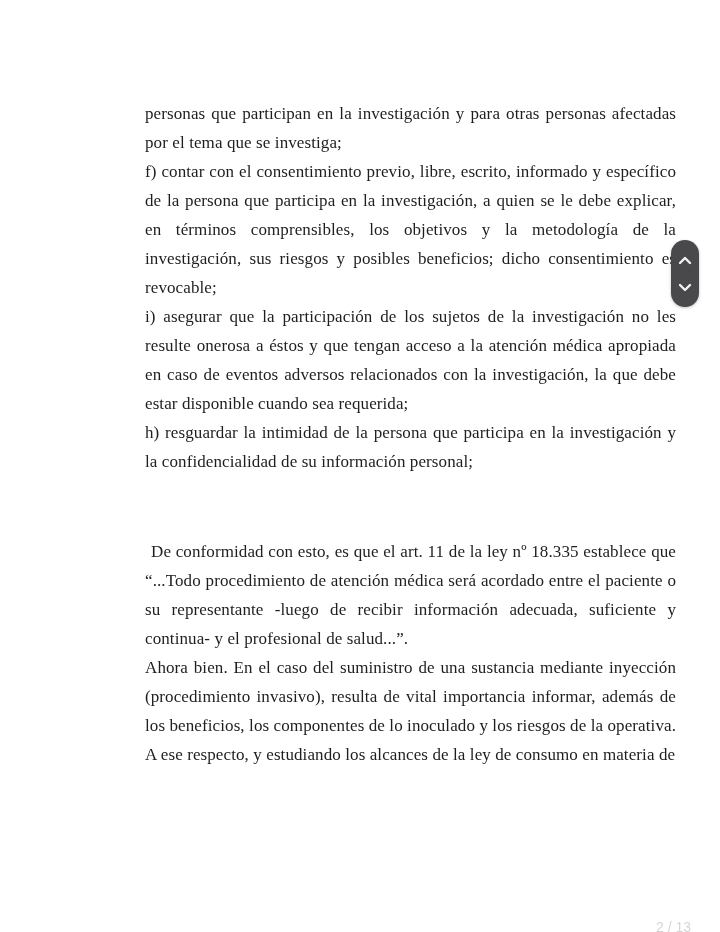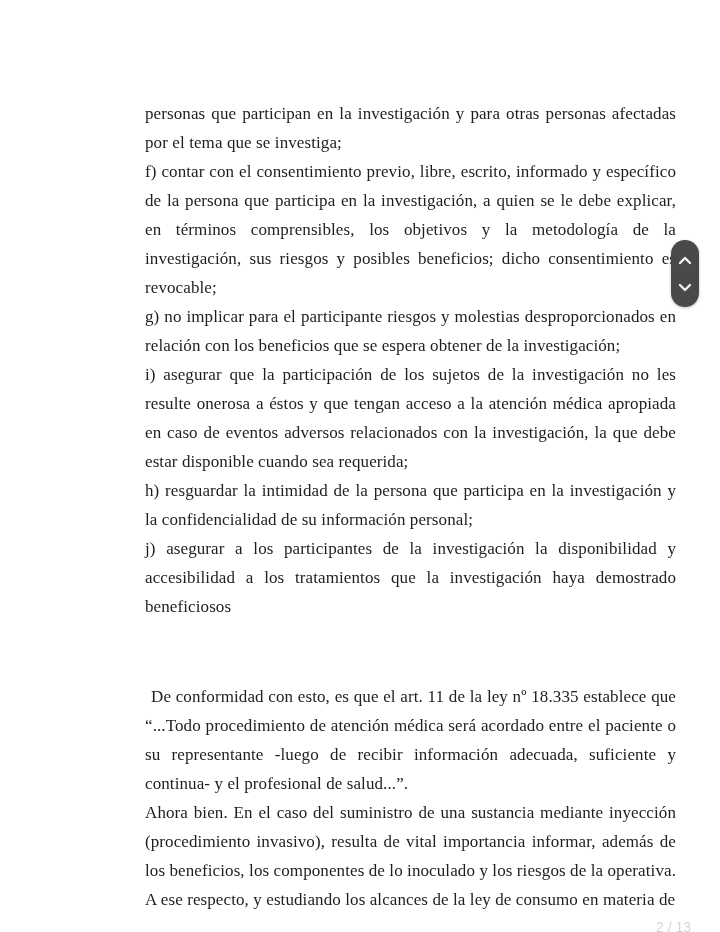--- a/index.html
+++ b/index.html
@@ -84,24 +84,22 @@
   }
 </style>
 </head>
 <body>
 
 <div class="viewer">
 
   <div class="page">
     <p class="para">personas que participan en la investigación y para otras personas afectadas por el tema que se investiga;</p>
     <p class="para">f) contar con el consentimiento previo, libre, escrito, informado y específico de la persona que participa en la investigación, a quien se le debe explicar, en términos comprensibles, los objetivos y la metodología de la investigación, sus riesgos y posibles beneficios; dicho consentimiento es revocable;</p>
-    <p class="para">g) no implicar para el participante riesgos y molestias desproporcionados en relación con los beneficios que se espera obtener de la investigación;</p>
     <p class="para">i) asegurar que la participación de los sujetos de la investigación no les resulte onerosa a éstos y que tengan acceso a la atención médica apropiada en caso de eventos adversos relacionados con la investigación, la que debe estar disponible cuando sea requerida;</p>
     <p class="para">h) resguardar la intimidad de la persona que participa en la investigación y la confidencialidad de su información personal;</p>
-    <p class="para">j) asegurar a los participantes de la investigación la disponibilidad y accesibilidad a los tratamientos que la investigación haya demostrado beneficiosos</p>
     <p class="para gap-before">De conformidad con esto, es que el art. 11 de la ley nº 18.335 establece que “...Todo procedimiento de atención médica será acordado entre el paciente o su representante -luego de recibir información adecuada, suficiente y continua- y el profesional de salud...”.</p>
     <p class="para">Ahora bien. En el caso del suministro de una sustancia mediante inyección (procedimiento invasivo), resulta de vital importancia informar, además de los beneficios, los componentes de lo inoculado y los riesgos de la operativa. A ese respecto, y estudiando los alcances de la ley de consumo en materia de</p>
   </div>
 
   <div class="scroll-pill">
     <button class="scroll-btn" aria-label="scroll up">
       <span>
         <svg width="14" height="9" viewBox="0 0 14 9">
           <polyline points="2,7 7,2 12,7" fill="none" stroke="#f2f2f2" stroke-width="2.4" stroke-linecap="round" stroke-linejoin="round"></polyline>
         </svg>

